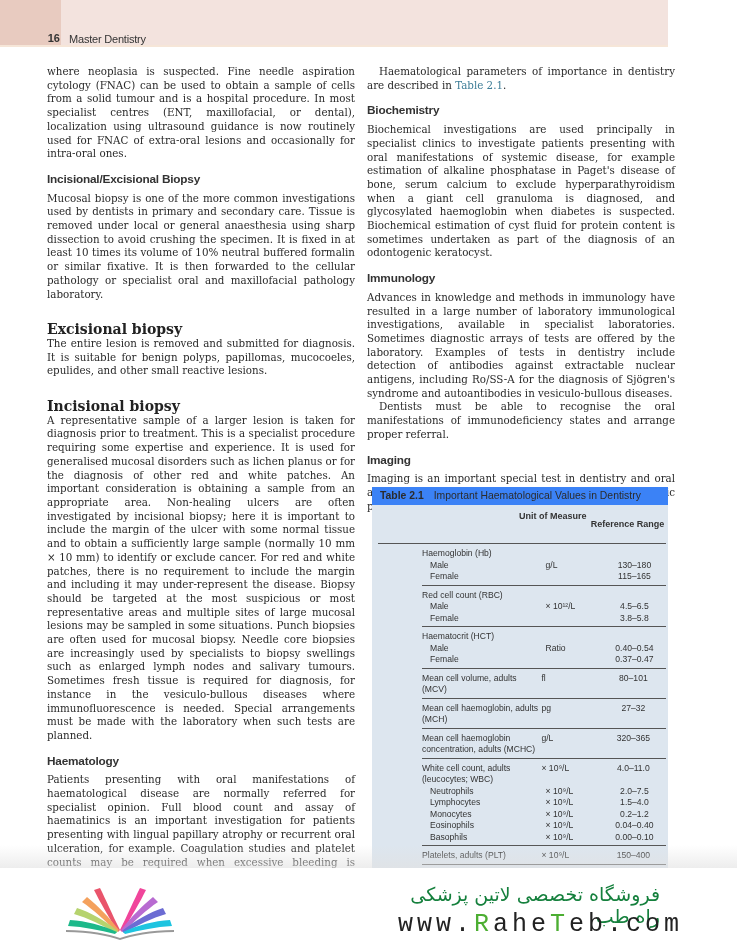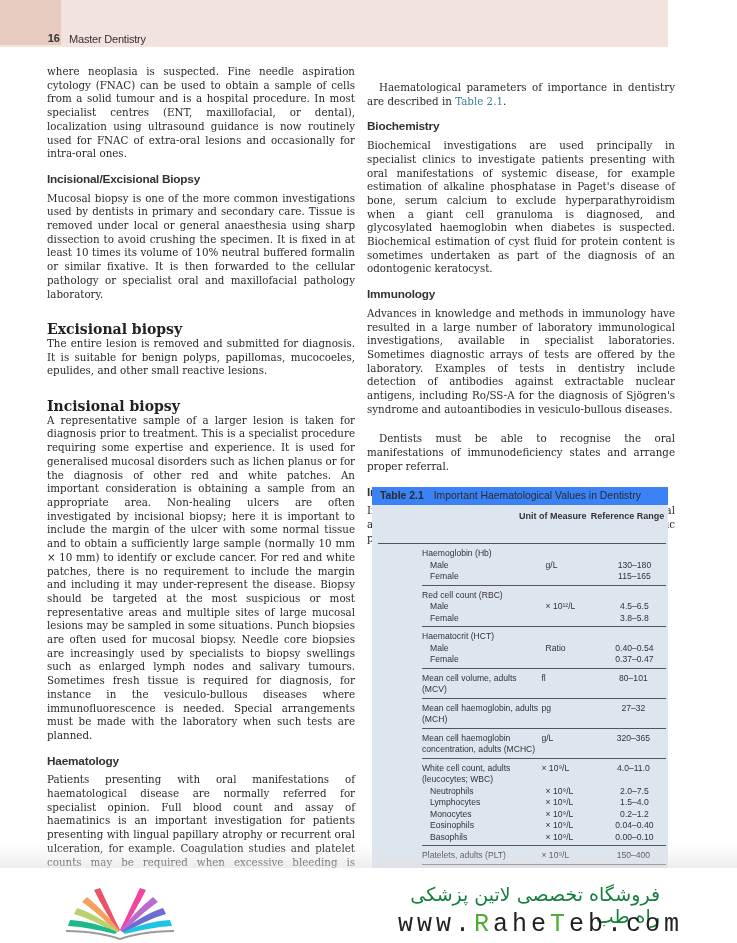--- a/index.html
+++ b/index.html
@@ -10,36 +10,36 @@
   .hdr-strip { position:absolute; left:0; top:45px; width:668px; height:2px; background:#f6e6d8; }
   .page-num { position:absolute; left:12px; width:48px; top:32px; text-align:right;
               font-family:"Liberation Sans", sans-serif; font-size:11px; font-weight:bold; color:#333; }
   .running-title { position:absolute; left:69px; top:33px; font-family:"Liberation Sans", sans-serif;
                    font-size:11px; color:#333; letter-spacing:-0.2px; }
 
   .col { position:absolute; width:308px; font-size:10.3px; line-height:13.7px; text-align:justify; }
   .col-left { left:47px; top:65px; }
   .col-right { left:367px; top:65px; }
   .col p { margin:0; }
-  .col p.indent { text-indent:12px;margin-top:16px; }
+  .col p.indent { text-indent:12px; }
   .h-sans { font-family:"Liberation Sans", sans-serif; font-weight:bold; font-size:11.8px;
             color:#333; margin:12px 0 5px 0; letter-spacing:-0.2px; }
   .h-serif { font-family:"DejaVu Serif", serif; font-weight:bold; font-size:14px; color:#222;
              margin:22px 0 0 0; }
   .link { color:#3d7d97; }
 
   .table-box { position:absolute; left:372px; top:487px; width:296px; height:381px; background:#dde6ef; }
   .tbl-title { height:18px; background:#3b82f6; font-family:"Liberation Sans", sans-serif; font-size:10.4px;
                line-height:18px; padding-left:8px; color:#2b2b2b; }
   .tbl-title b { margin-right:10px; }
   .tbl { position:absolute; left:6px; top:18px; width:288px; font-family:"Liberation Sans", sans-serif;
          font-size:8.6px; color:#333; }
   .tbl-head { display:flex; height:38px; border-bottom:1px solid #555; font-weight:bold; font-size:9px; }
   .tbl-head .c2 { padding-top:6px; line-height:11px; }
-  .tbl-head .c3 { padding-top:6px; line-height:11px; text-align:center; }
+  .tbl-head .c3 { padding-top:14px; line-height:11px; text-align:center; }
   .c1 { width:141px; }
   .c2 { width:70px; }
   .c3 { width:77px; text-align:center; }
   .grp { border-bottom:1px solid #555; padding:4px 0 2px 0;margin-left:44px; }
   .row { display:flex; line-height:11.5px; }
   .sub { padding-left:8px; }
   .footer-area { position:absolute; left:0; top:868px; width:737px; height:75px; background:#fff; }
   .fade { position:absolute; left:0; top:845px; width:737px; height:23px;
           background:linear-gradient(to bottom, rgba(240,240,240,0), rgba(225,225,225,0.6)); }
   .persian { position:absolute; left:395px; top:883px; width:265px; text-align:right;

